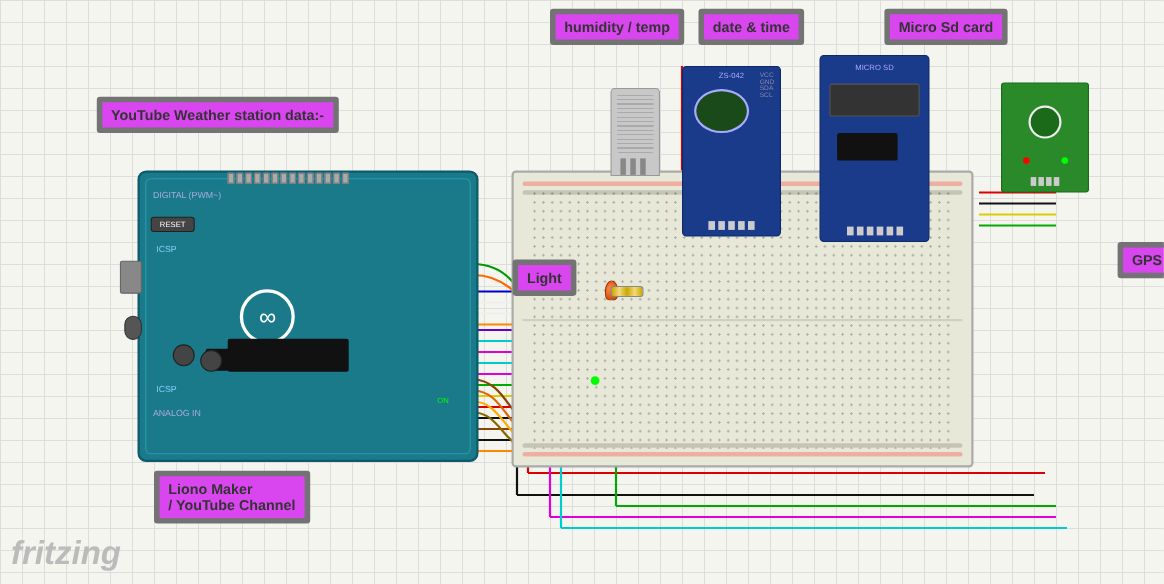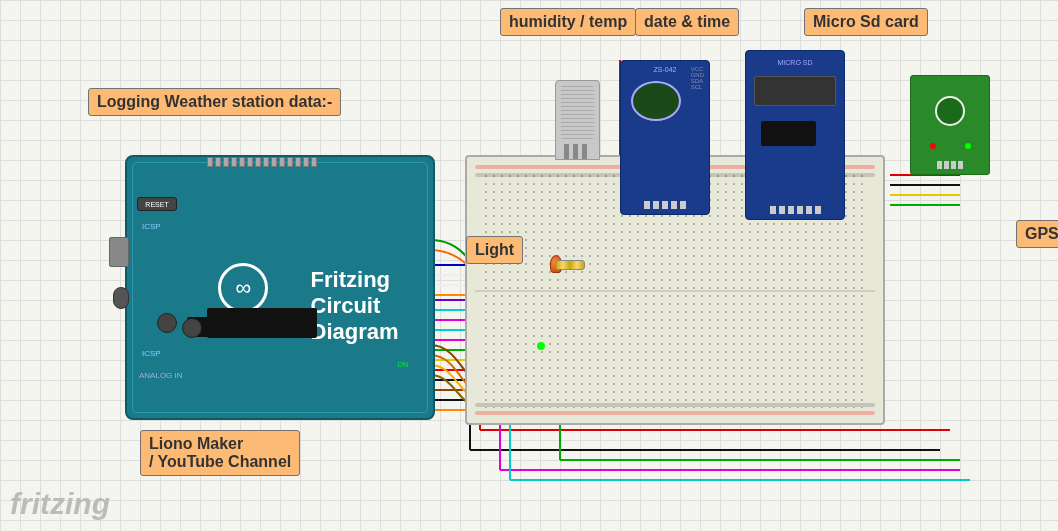--- a/index.html
+++ b/index.html
@@ -19,25 +19,25 @@
       background-image:
         linear-gradient(to right, #ddd 1px, transparent 1px),
         linear-gradient(to bottom, #ddd 1px, transparent 1px);
       background-size: 20px 20px;
       z-index: 0;
     }
 
     
     .label-box {
       position: absolute;
-      background: #fdba74;
-      border: 1px solid #737373;
+      background: #d946ef;
+      border: 5px solid #737373;
       border-radius: 3px;
       padding: 4px 8px;
-      font-size: 16px;
+      font-size: 13px;
       font-weight: bold;
       color: #333;
       z-index: 10;
     }
 
     
     .fritzing-logo {
       position: absolute;
       bottom: 10px;
       left: 10px;
@@ -363,22 +363,22 @@
     <div class="pin"></div>
     <div class="pin"></div>
     <div class="pin"></div>
     <div class="pin"></div>
     <div class="pin"></div>
     <div class="pin"></div>
     <div class="pin"></div>
     <div class="pin"></div>
   </div>
   <div class="arduino-circle"></div>
-  <div class="uno-text" style="font-size:22px; color:#fff; font-weight:bold; position:absolute; top:42%; left:60%;">Fritzing Circuit Diagram</div>
   <div style="position:absolute; top:58%; left:41%; font-size:10px; color:#ccc;">Arduino™</div>
+  <div style="position:absolute; top:16px; left:12px; font-size:8px; color:#aad; width:100%;">DIGITAL (PWM~)</div>
   <div style="position:absolute; bottom:38px; left:12px; font-size:8px; color:#aad; width:60%;">ANALOG IN</div>
   <div style="position:absolute; top:65px; left:15px; font-size:8px; color:#8cf;">ICSP</div>
   <div style="position:absolute; bottom:60px; left:15px; font-size:8px; color:#8cf;">ICSP</div>
   <div style="position:absolute; bottom:50px; right:25px; font-size:7px; color:#0f0;">ON</div>
   <div class="power-led"></div>
 
   <div style="position:absolute; top:40px; left:10px; width:40px; height:14px; background:#444; border-radius:3px; border:1px solid #222;">
     <div style="font-size:7px; color:#fff; text-align:center; line-height:14px;">RESET</div>
   </div>
 
@@ -473,21 +473,21 @@
 
 <div class="label-box" style="left:760px; top:8px;margin-left:44px;">
   <span>Micro Sd card</span>
 </div>
 
 <div class="label-box" style="left:1016px; top:220px;">
   <span>GPS</span>
 </div>
 
 <div class="label-box" style="left:88px; top:88px;">
-  <span>Logging Weather station data:-</span>
+  <span>YouTube Weather station data:-</span>
 </div>
 
 <div class="label-box" style="left:466px; top:236px;">
   <span>Light</span>
 </div>
 
 <div class="label-box" style="left:140px; bottom:55px;">
   <span>Liono Maker<br>/ YouTube Channel</span>
 </div>
 

